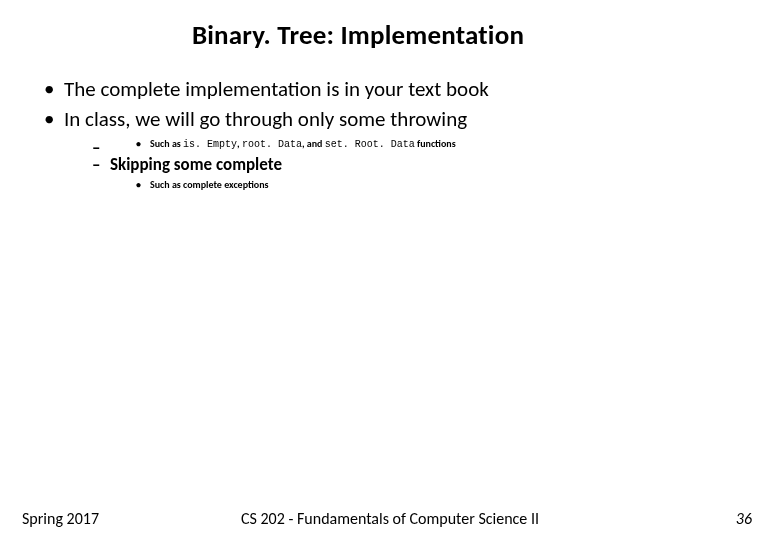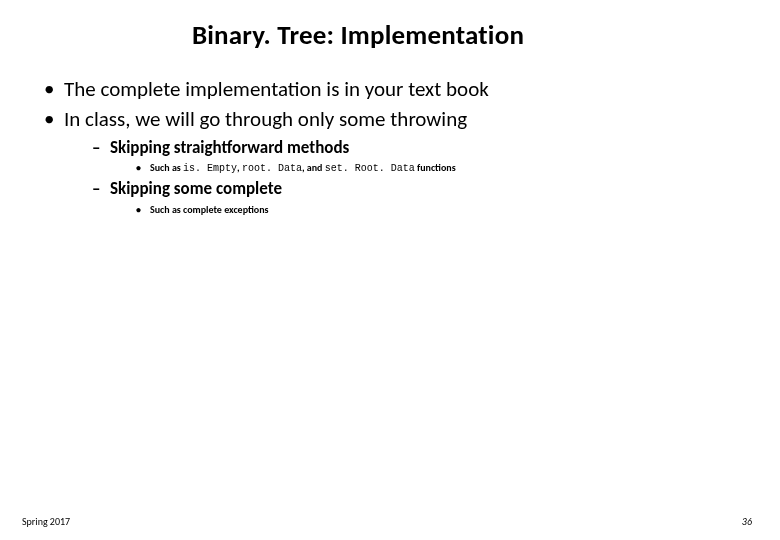--- a/index.html
+++ b/index.html
@@ -89,21 +89,21 @@
   .code {
     font-family: "Courier New", Courier, monospace;
     font-weight: 400;
   }
   .footer {
     position: absolute;
     bottom: 12px;
     left: 0;
     width: 780px;
     height: 16px;
-    font-size: 10px;
+    font-size: 16px;
     color: #000;
   }
   .footer-left {
     position: absolute;
     left: 22px;
     bottom: 0;
   }
   .footer-center {
     position: absolute;
     left: 0;
@@ -125,36 +125,36 @@
 
   <div class="title">Binary. Tree: Implementation</div>
 
   <div class="content">
     <ul class="lvl1">
       <li>The complete implementation is in your text book</li>
       <li>
         <span>In class, we will go through only some throwing</span>
         <ul class="lvl2">
           <li>
-            <span>Skipping straightforward methods</span>
             <ul class="lvl3">
               <li>
                 <span>Such as </span><span class="code">is. Empty</span><span>, </span><span class="code">root. Data</span><span>, and </span><span class="code">set. Root. Data</span><span> functions</span>
               </li>
             </ul>
           </li>
           <li>
             <span>Skipping some complete</span>
             <ul class="lvl3">
               <li>Such as complete exceptions</li>
             </ul>
           </li>
         </ul>
       </li>
     </ul>
   </div>
 
   <div class="footer">
     <div class="footer-left">Spring 2017</div>
+    <div class="footer-center">CS 202 - Fundamentals of Computer Science II</div>
     <div class="footer-right">36</div>
   </div>
 
 </div>
 
 </body></html>

